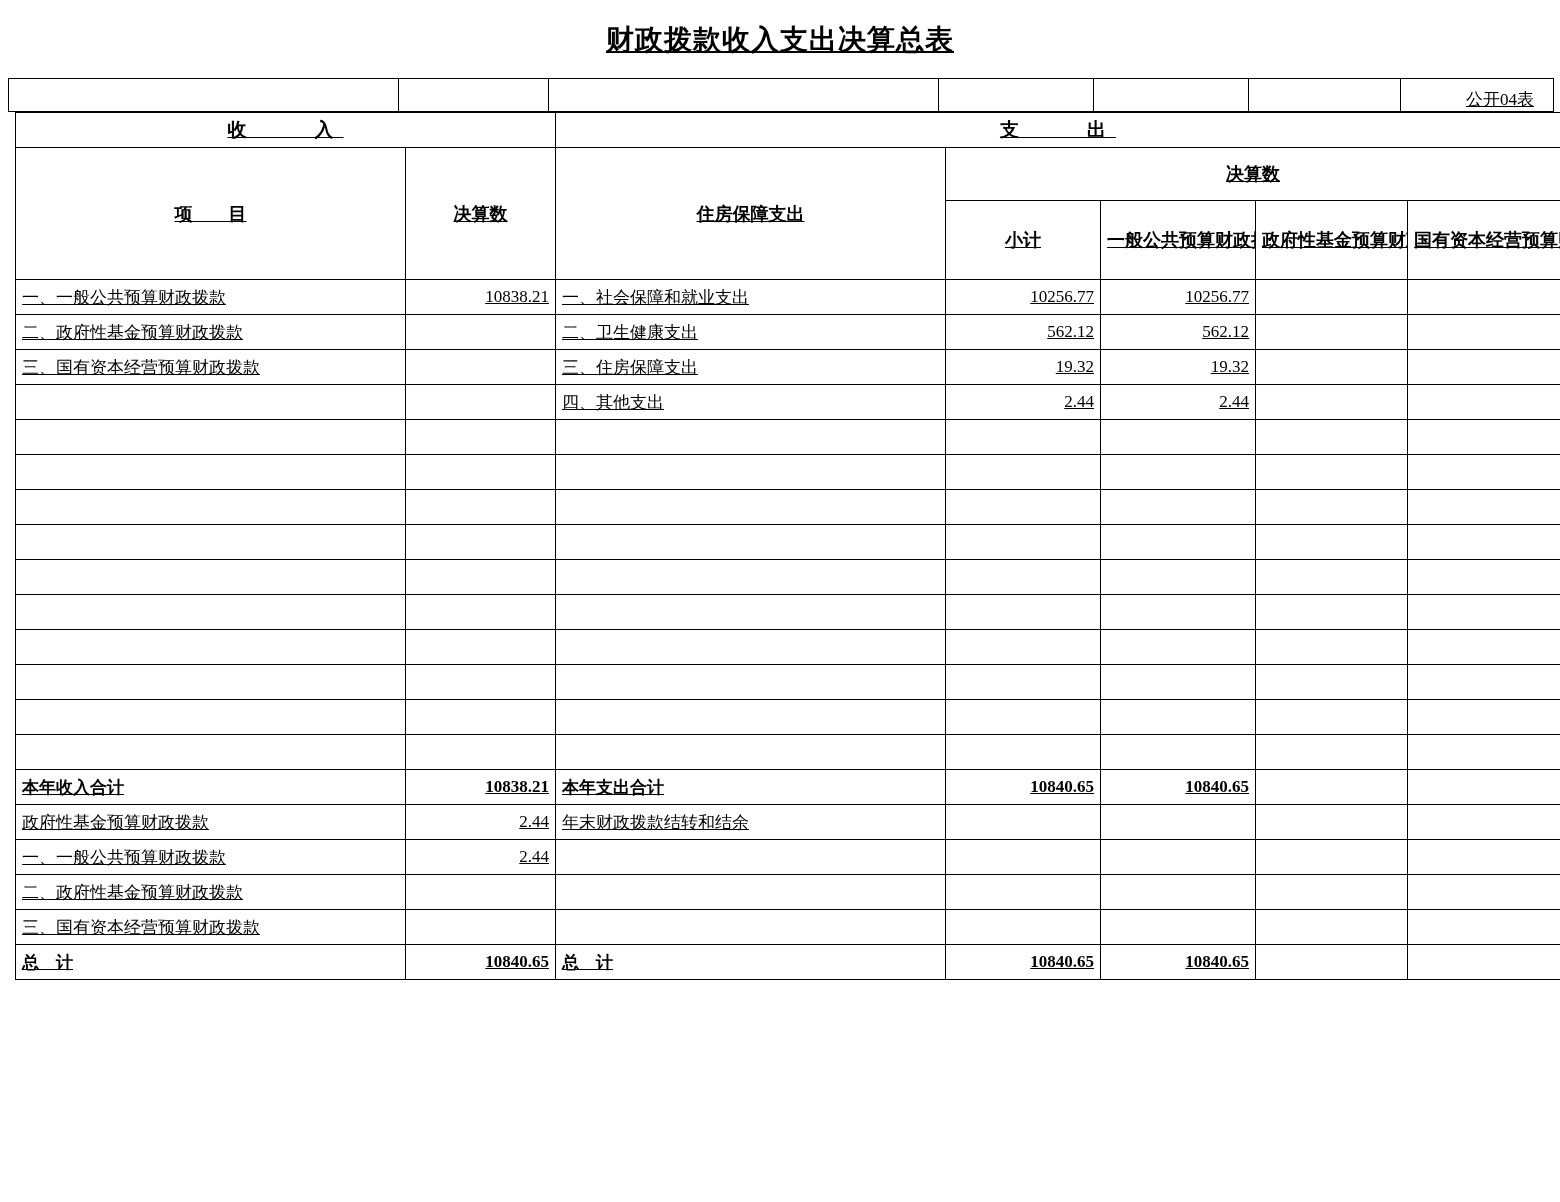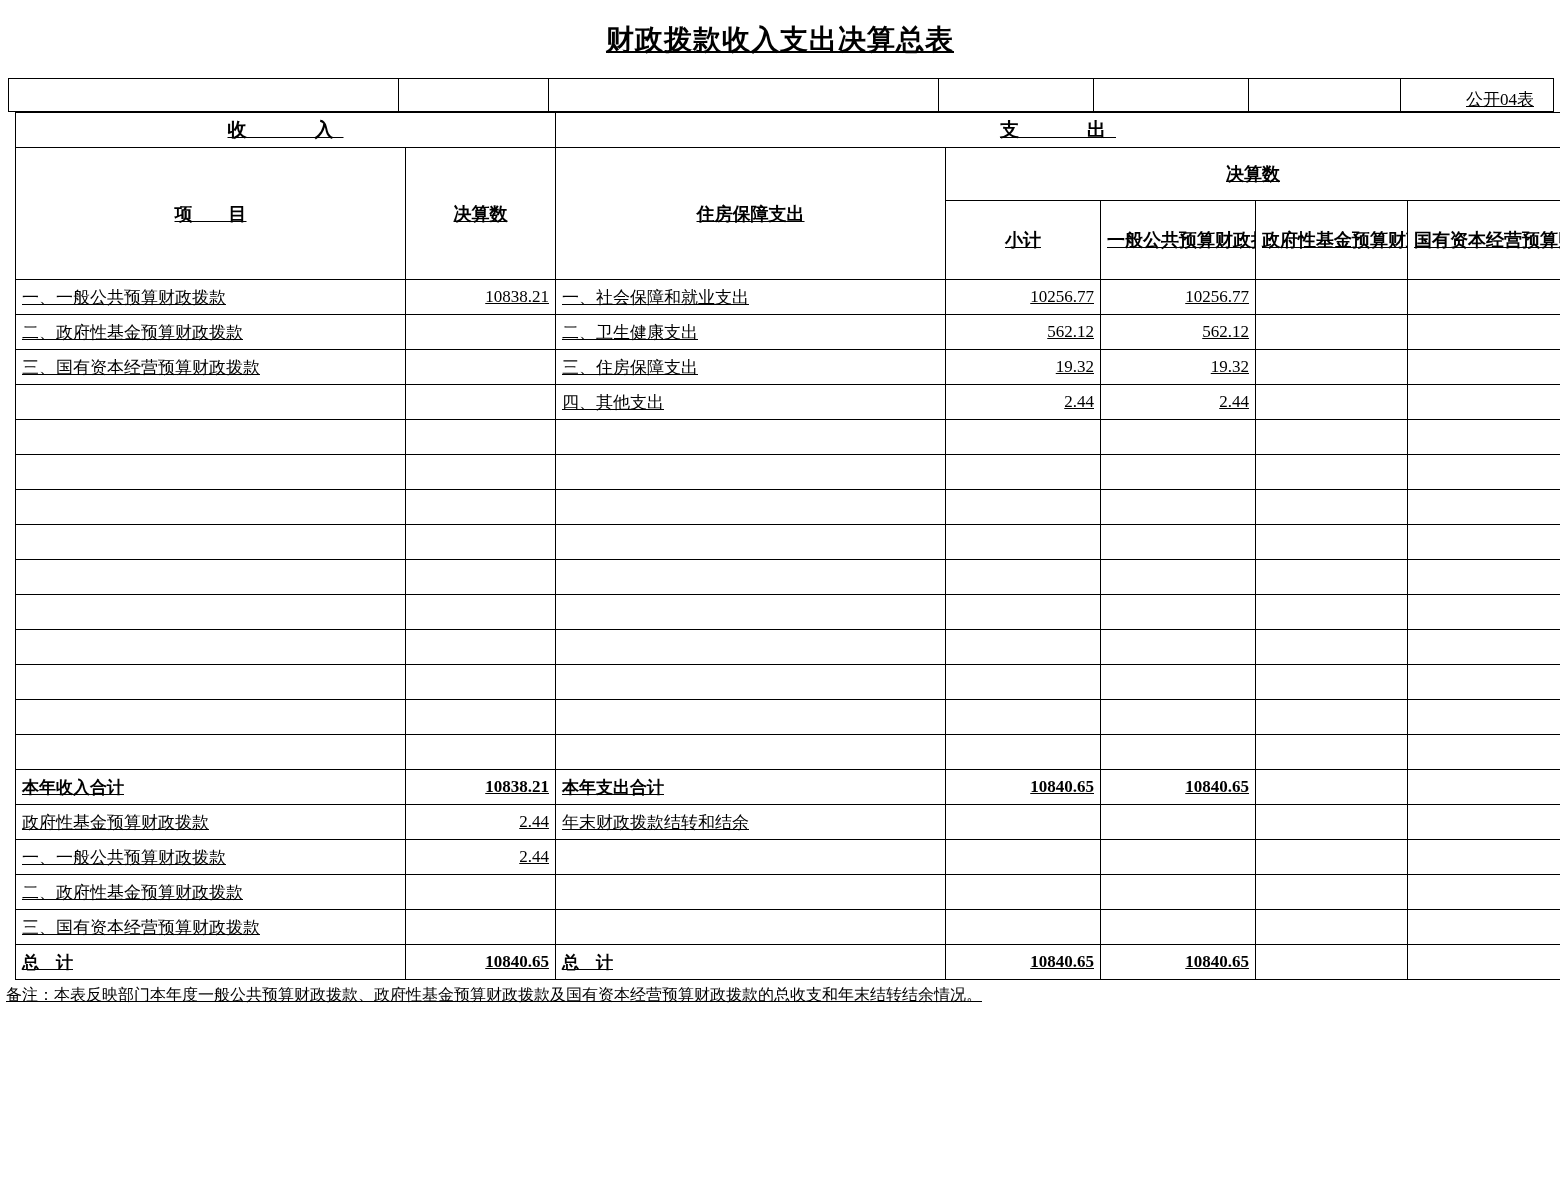--- a/index.html
+++ b/index.html
@@ -322,15 +322,14 @@
       <td class="num bold">10840.65</td>
       <td class="center bold">总　计</td>
       <td class="num bold">10840.65</td>
       <td class="num bold">10840.65</td>
       <td class="num bold"></td>
       <td class="num bold"></td>
     </tr>
   </tbody>
     </table>
 
-  <div class="small-note">备注：本表反映部门本年度一般公共预算财政拨款、政府性基金预算财政拨款及国有资本经营预算财政拨款的总收支和年末结转结余情况。</div>
 
 </div>
 
 </body></html>

